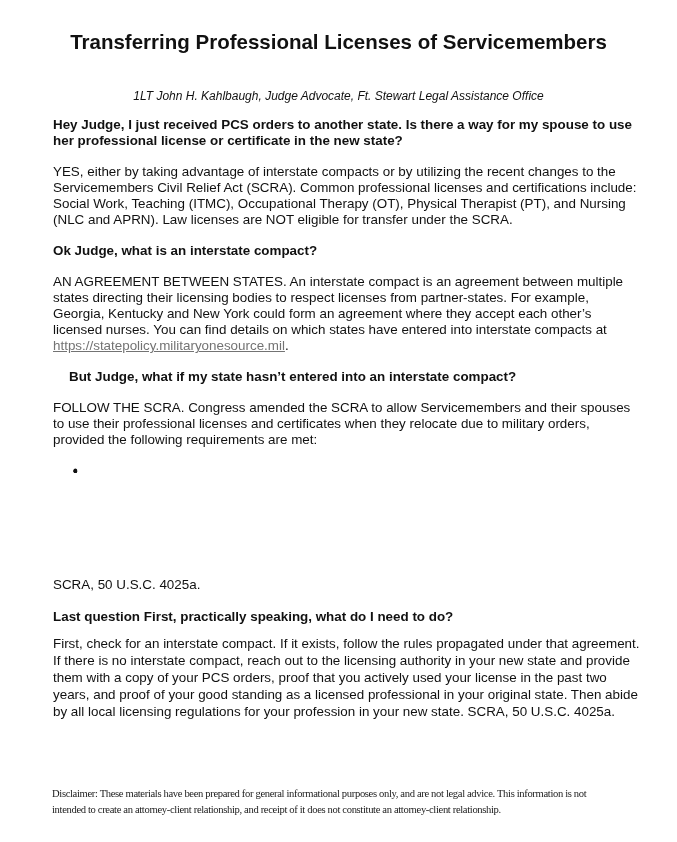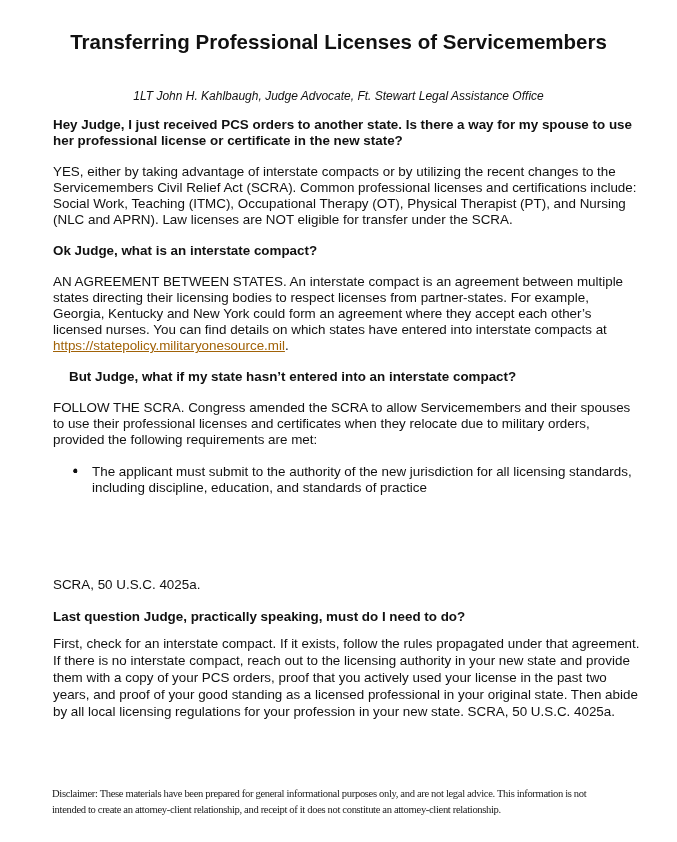--- a/index.html
+++ b/index.html
@@ -50,21 +50,21 @@
       left: 0;
       width: 590px;
       font-size: 13.4px;
       line-height: 16px;
       margin: 1px;
     }
     .q {
       font-weight: bold;
     }
     a.link {
-      color: #a16207;
+      color: #737373;
       text-decoration: underline;
     }
     ul.reqs {
       position: absolute;
       left: 0;
       width: 590px;
       margin: 0;
       padding: 0;
       list-style: none;
       font-size: 13.4px;
@@ -110,22 +110,22 @@
   <p class="block q" style="top:242px;">Ok Judge, what is an interstate compact?</p>
   <p class="block" style="top:273px;"><span>AN AGREEMENT BETWEEN STATES. An interstate compact is an agreement between multiple states directing their licensing bodies to respect licenses from partner-states. For example, Georgia, Kentucky and New York could form an agreement where they accept each other’s licensed nurses. You can find details on which states have entered into interstate compacts at </span><a class="link" href="#">https://statepolicy.militaryonesource.mil</a><span>.</span></p>
 
   <p class="block q" style="top:368px;padding-left:16px;">But Judge, what if my state hasn’t entered into an interstate compact?</p>
   <p class="block" style="top:399px;">FOLLOW THE SCRA. Congress amended the SCRA to allow Servicemembers and their spouses to use their professional licenses and certificates when they relocate due to military orders, provided the following requirements are met:</p>
 
   <ul class="reqs" style="top:463px;">
     <li><span class="bullet">•</span></li>
     <li><span class="bullet">•</span></li>
     <li><span class="bullet">•</span></li>
-    <li><span class="bullet">•</span><span>The applicant must submit to the authority of the new jurisdiction for all licensing standards, including discipline, education, and standards of practice</span></li>
+    <li><span class="bullet">•</span></li>
   </ul>
 
   <p class="block" style="top:576px;">SCRA, 50 U.S.C. 4025a.</p>
 
-  <p class="block q" style="top:608px;">Last question Judge, practically speaking, must do I need to do?</p>
+  <p class="block q" style="top:608px;">Last question First, practically speaking, what do I need to do?</p>
   <p class="block" style="top:634px;line-height:17px;">First, check for an interstate compact. If it exists, follow the rules propagated under that agreement. If there is no interstate compact, reach out to the licensing authority in your new state and provide them with a copy of your PCS orders, proof that you actively used your license in the past two years, and proof of your good standing as a licensed professional in your original state. Then abide by all local licensing regulations for your profession in your new state. SCRA, 50 U.S.C. 4025a.</p>
 
   <p class="disclaimer">Disclaimer: These materials have been prepared for general informational purposes only, and are not legal advice. This information is not intended to create an attorney-client relationship, and receipt of it does not constitute an attorney-client relationship.</p>
 </div>
 
 </body></html>

